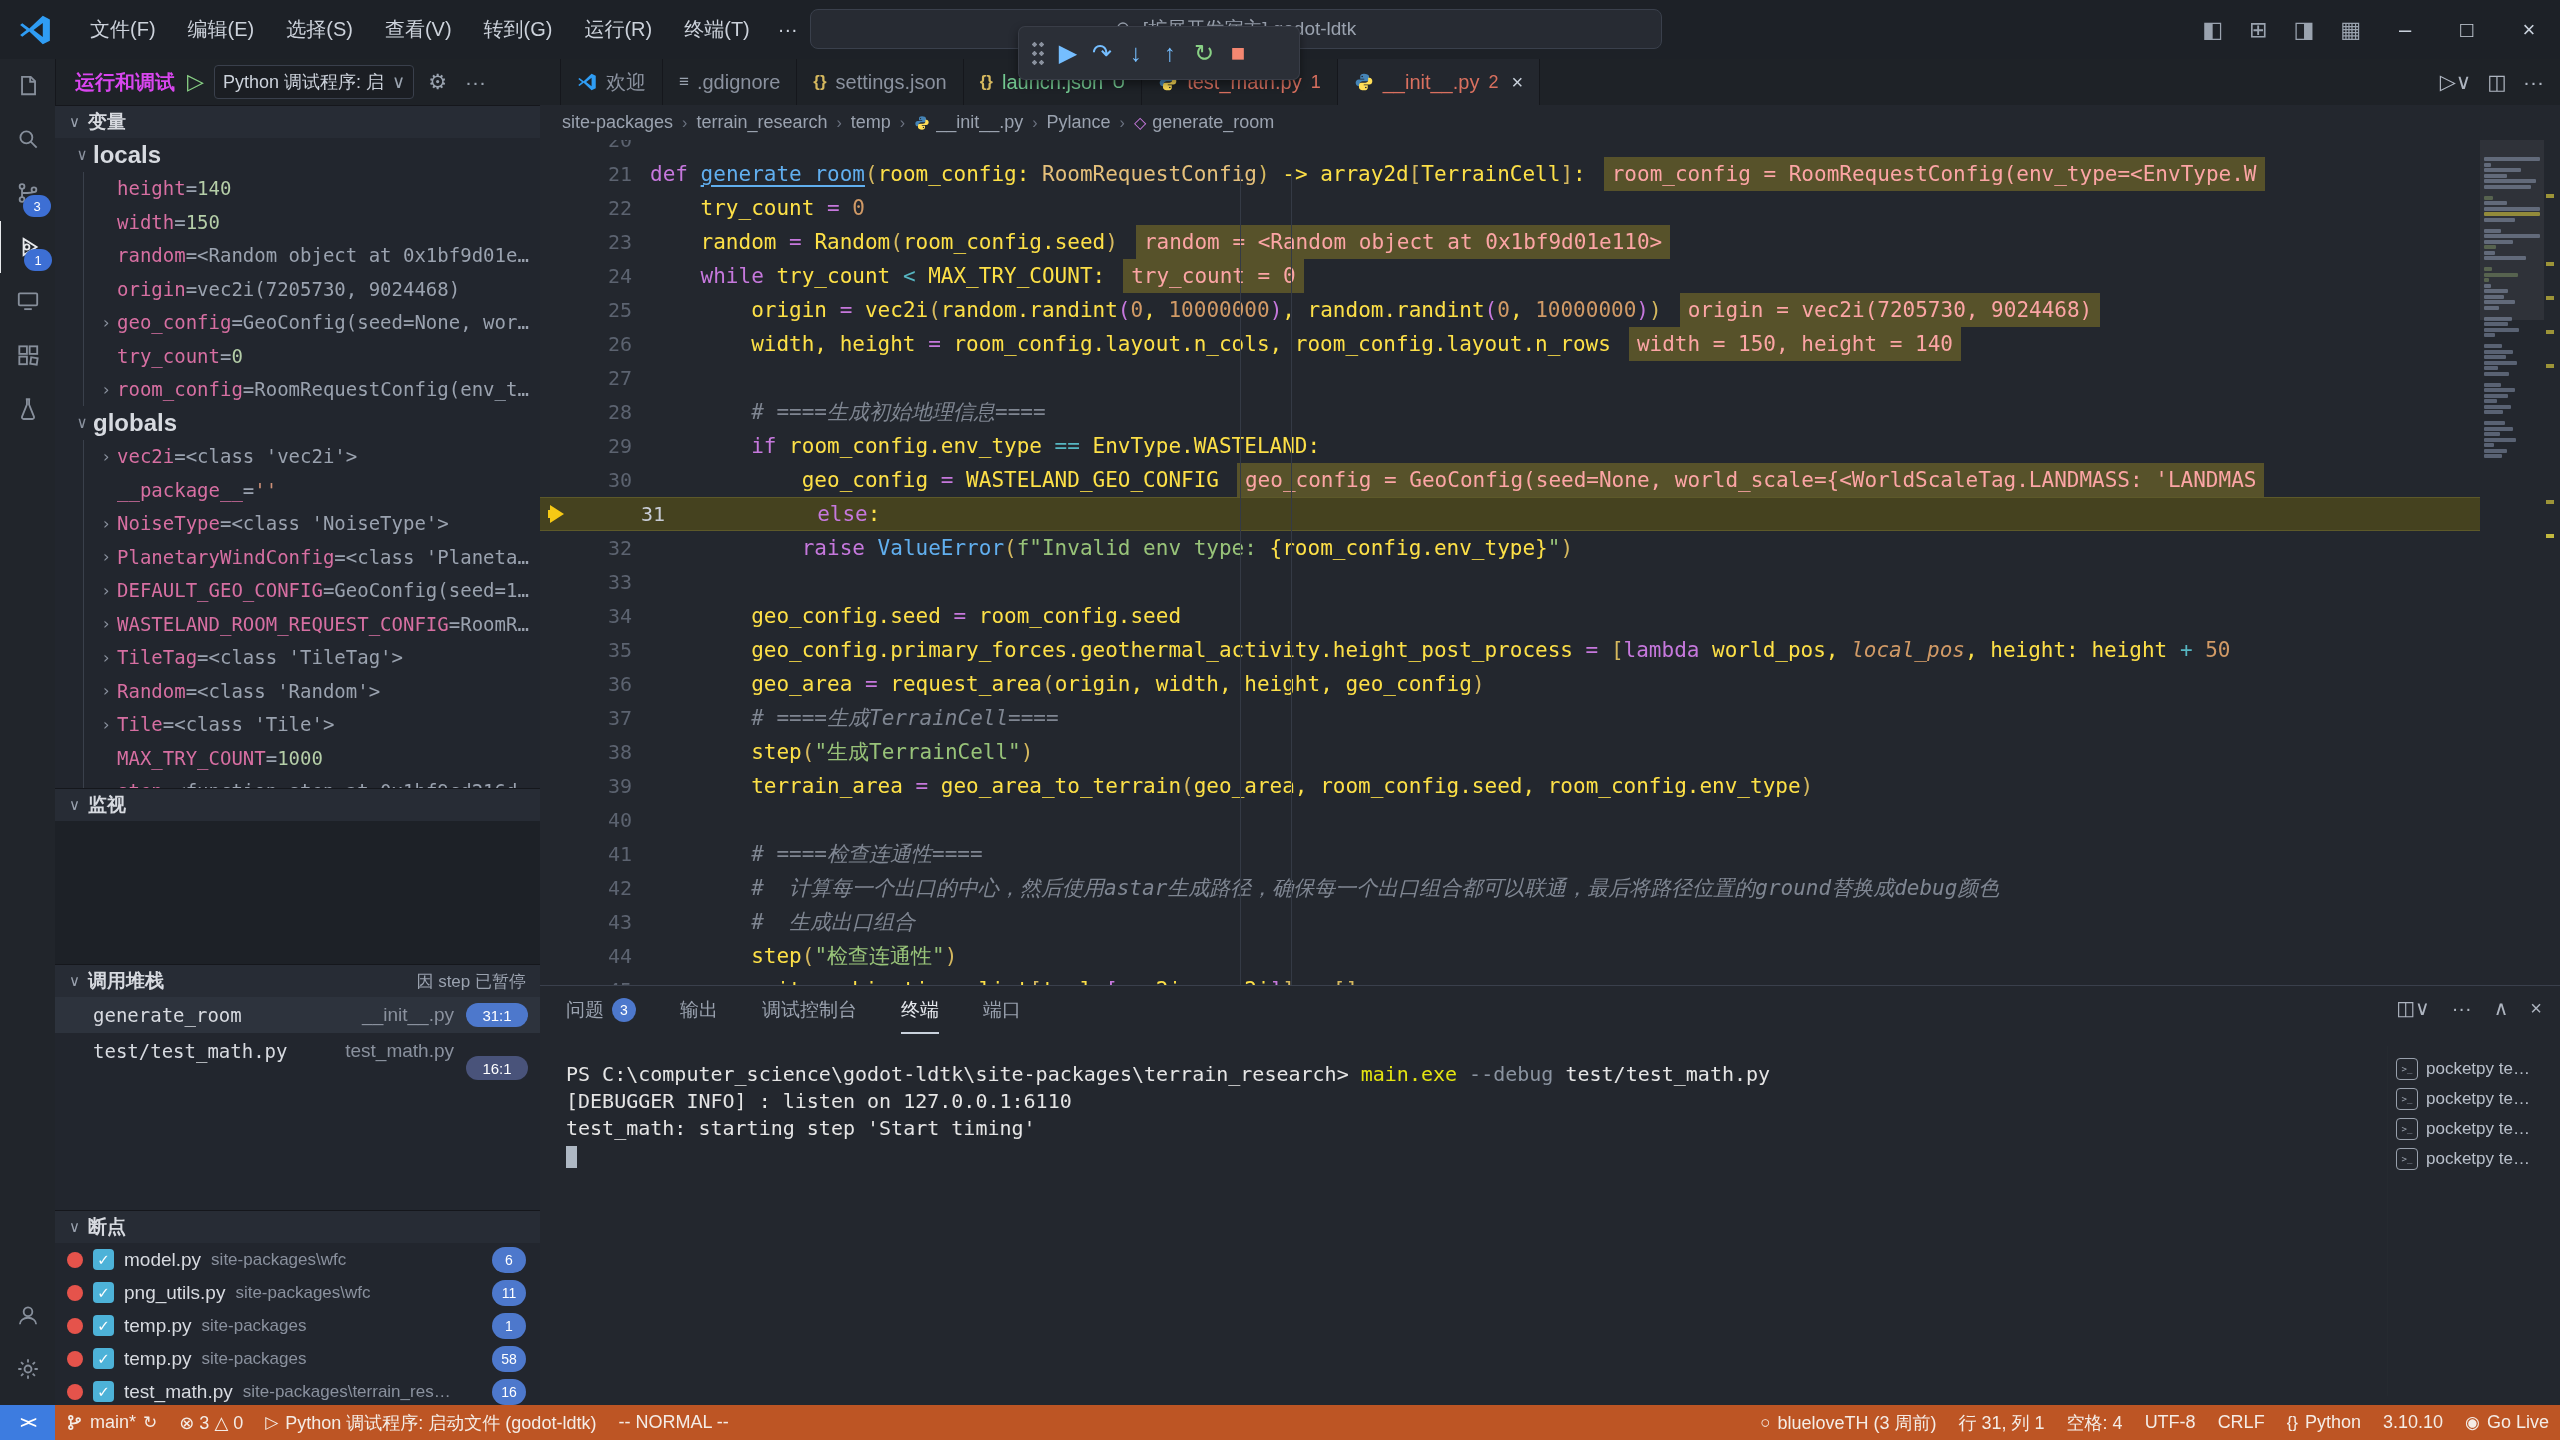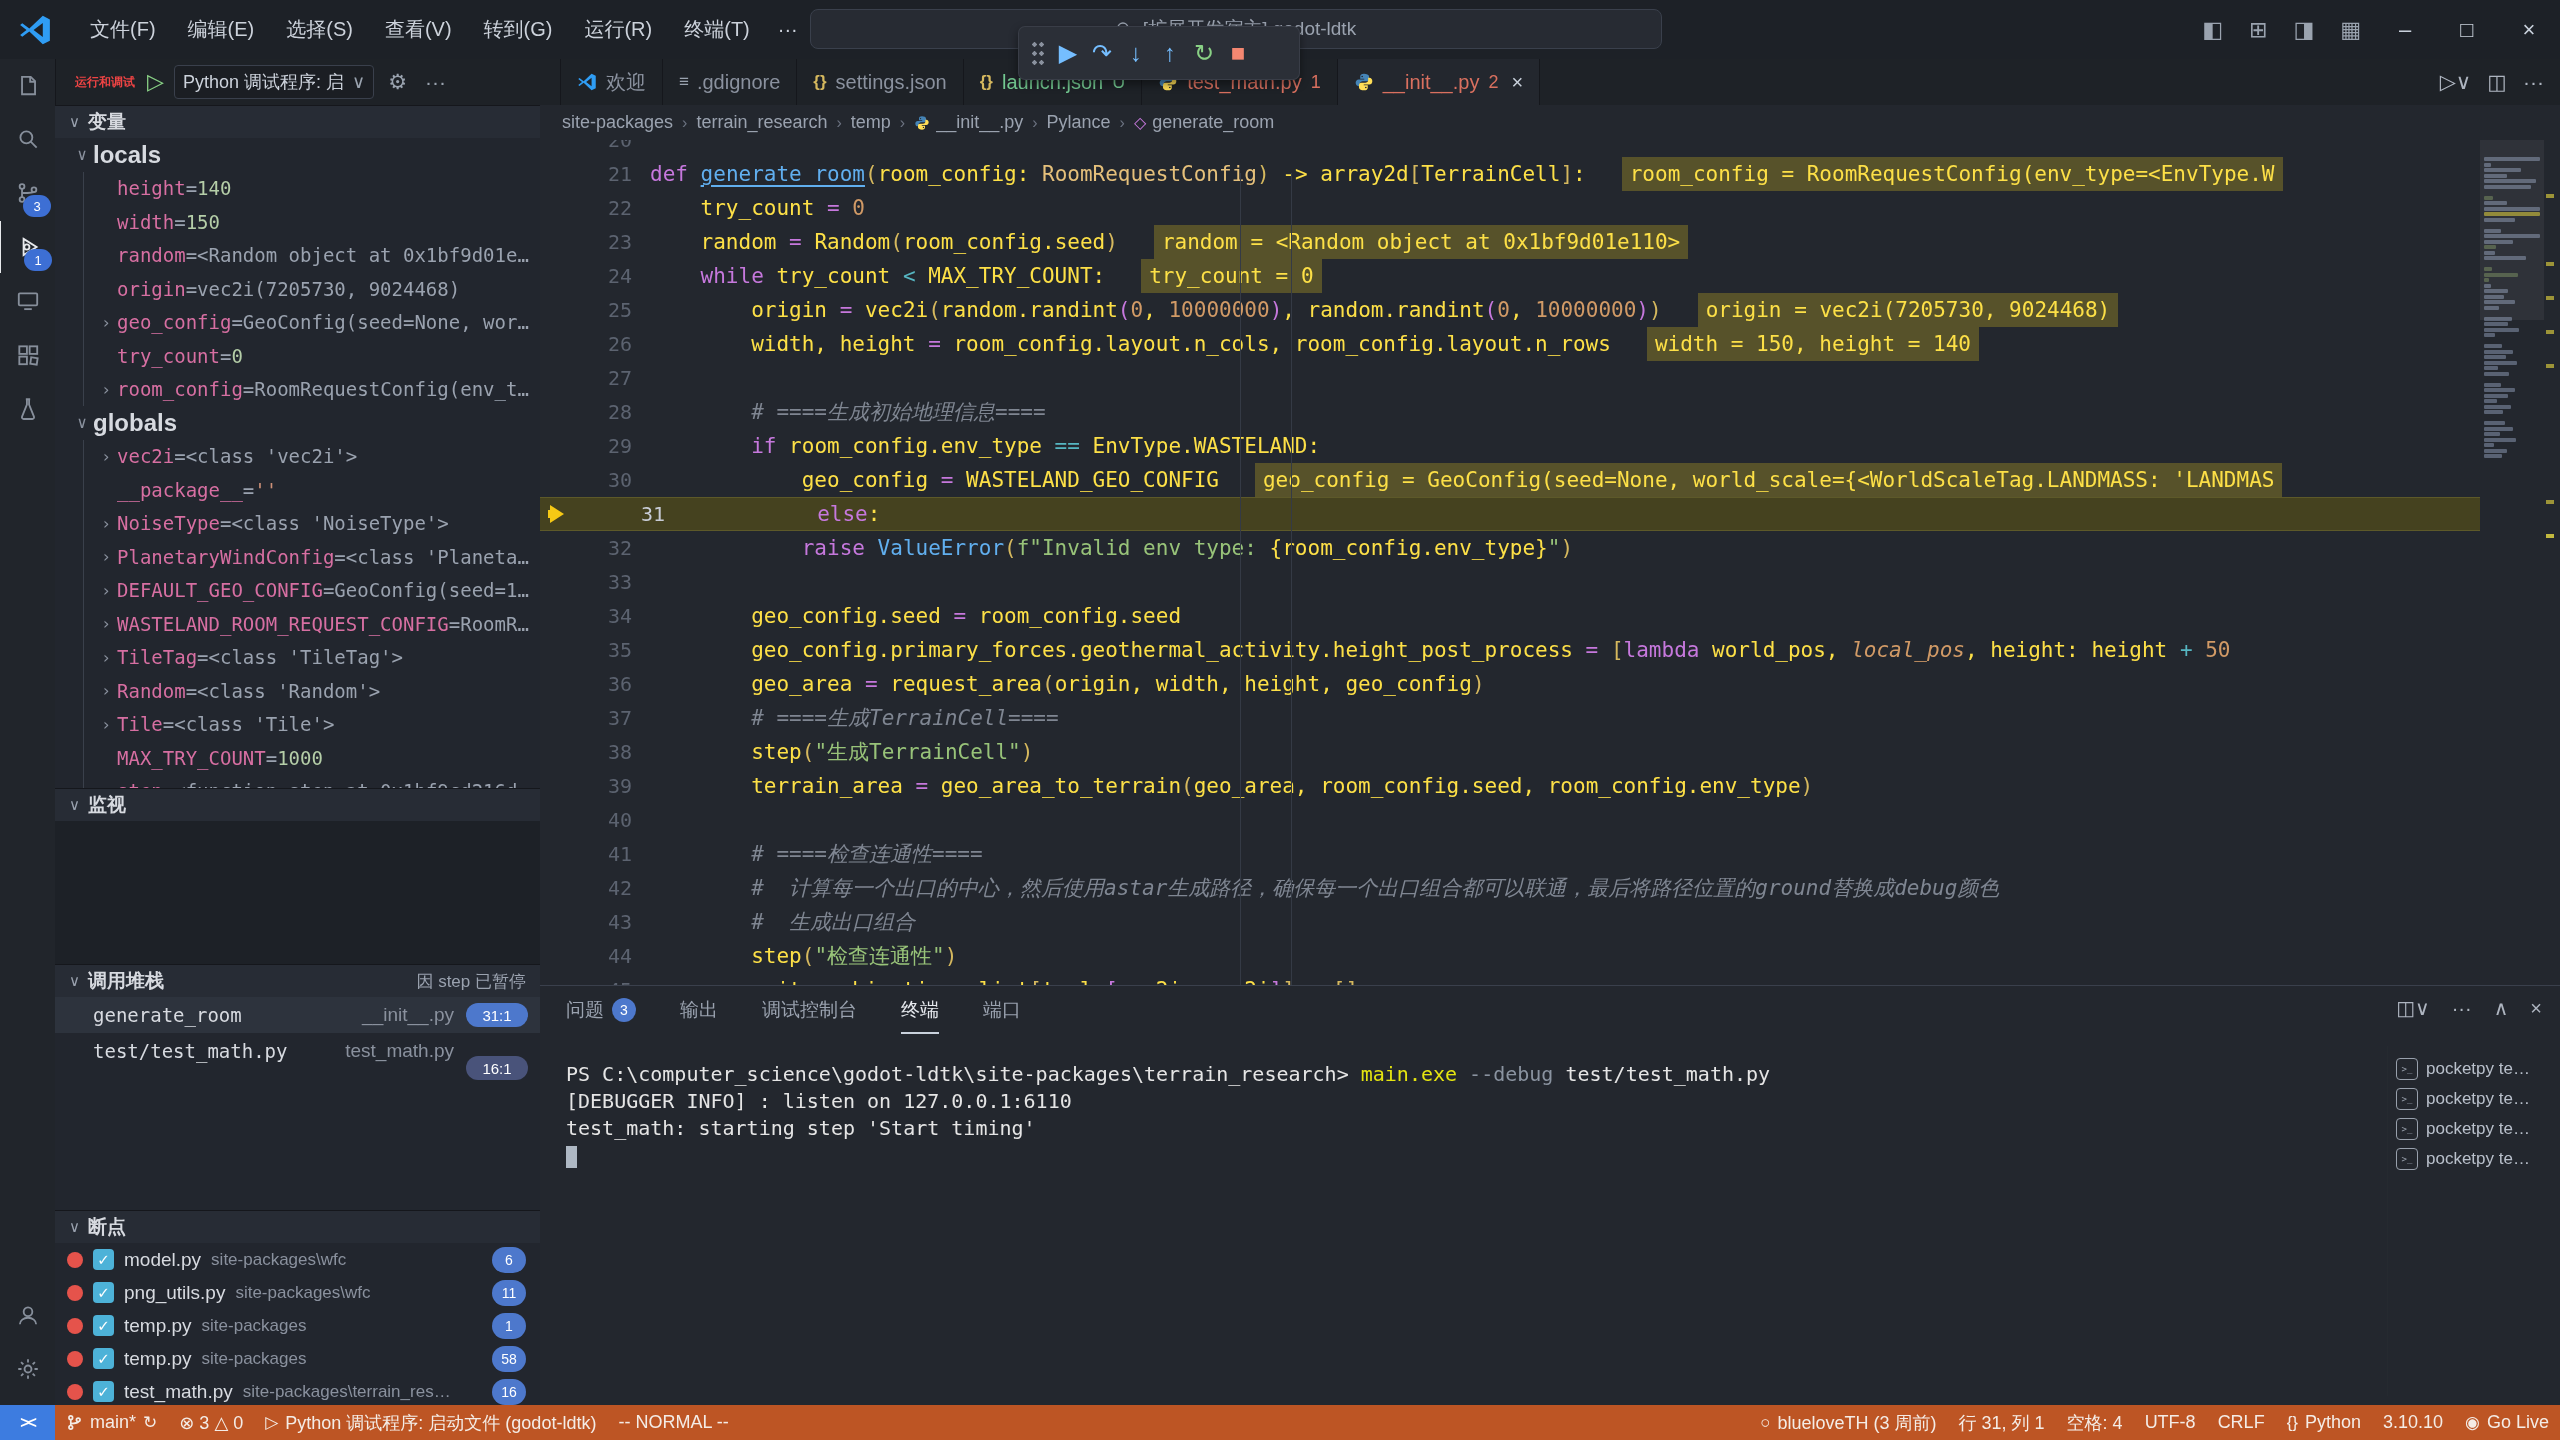--- a/index.html
+++ b/index.html
@@ -17,21 +17,21 @@
   #tb-right{position:absolute;right:0;top:0;height:59px;display:flex;align-items:center;}
   .layout-ico{color:#9aa3af;font-size:22px;padding:0 13px;}
   .winbtn{color:#c9d1dc;font-size:22px;width:62px;height:59px;display:flex;align-items:center;justify-content:center;}
   
   #dbgbar{left:1018px;top:26px;width:268px;height:52px;background:#2b2f37;border:1px solid #42485299;border-radius:7px;box-shadow:0 4px 10px rgba(0,0,0,.45);display:flex;align-items:center;z-index:60;padding:0 6px;}
   #drag-dots{width:14px;height:26px;margin:0 6px;background:radial-gradient(circle 2.2px,#8a919e 2.1px,transparent 2.3px) 0 0/7px 9px;}
   .dbg-btn{font-size:24px;width:34px;height:38px;display:flex;align-items:center;justify-content:center;}
   
   #subbar{left:0;top:59px;width:2560px;height:46px;background:#1e2227;display:flex;border-bottom:1px solid #15171c;}
   #runbar{width:485px;min-width:485px;margin-left:55px;display:flex;align-items:center;padding-left:20px;gap:10px;border-right:1px solid #15171c;}
-  #runbar .title{color:#ef4444;font-size:12px;font-weight:bold;margin-right:2px;}
+  #runbar .title{color:#d946ef;font-size:20px;font-weight:bold;margin-right:2px;}
   #run-play{color:#89d185;font-size:22px;}
   #run-select{background:#1b1e23;border:1px solid #3a404c;border-radius:4px;color:#ccd2db;font-size:18px;height:32px;display:flex;align-items:center;padding:0 8px;gap:8px;max-width:210px;white-space:nowrap;overflow:hidden;}
   #run-gear,#run-more{color:#9aa3af;font-size:21px;padding:0 4px;}
   #tabs{display:flex;height:46px;flex:1;overflow:hidden;}
   .tab{display:flex;align-items:center;gap:9px;padding:0 16px;font-size:20px;color:#8a919e;background:#1e2227;border-right:1px solid #15171c;white-space:nowrap;}
   .tab.active{background:#23272e;color:#d7dae0;}
   .tab .close{font-size:20px;color:#c9d1dc;margin-left:4px;}
   .tab .badge-txt{font-size:18px;}
   .ico-json{color:#d5b85e;font-weight:bold;font-size:17px;}
   .ico-list{color:#9aa3af;font-size:17px;letter-spacing:-1px;}
@@ -82,21 +82,21 @@
   #editor{left:540px;top:140px;width:2020px;height:845px;background:#23272e;overflow:hidden;}
   #code{position:absolute;left:0;top:-17px;width:1940px;font-family:"DejaVu Sans Mono","Liberation Mono",monospace;font-size:21px;}
   .line{height:34px;display:flex;align-items:center;position:relative;overflow:hidden;}
   .line .glyph{width:36px;min-width:36px;height:34px;position:relative;}
   .line .lnum{width:56px;min-width:56px;text-align:right;color:#5c6370;font-size:20px;}
   .line .txt{padding-left:18px;white-space:pre;}
   .line.cur{background:#45421f;box-shadow:inset 0 1px 0 #5d5929, inset 0 -1px 0 #5d5929;gap:33px;}
   .line.cur .lnum{color:#c8ccd6;}
   .cur-arrow{position:absolute;left:10px;top:8px;width:0;height:0;border-left:14px solid #f6c915;border-top:9px solid transparent;border-bottom:9px solid transparent;}
   .cur-arrow::before{content:"";position:absolute;left:-16px;top:-4px;width:7px;height:8px;background:#f6c915;}
-  .hint{background:#57522a;color:#fde047;margin-left:36px;padding:8px 8px;}
+  .hint{background:#57522a;color:#fca5a5;margin-left:18px;padding:8px 8px;}
   .tk-k{color:#c678dd;} .tk-f{color:#61afef;text-decoration:underline;text-underline-offset:4px;}
   .tk-t{color:#e5c07b;} .tk-s{color:#98c379;} .tk-n{color:#d19a66;}
   .tk-c{color:#7f8692;font-style:italic;} .tk-v{color:#fde047;} .tk-e{color:#61afef;}
   .tk-q{color:#c678dd;} .tk-o{color:#56b6c2;} .tk-a{color:#d5b85e;} .tk-b{color:#c678dd;}
   .tk-p{color:#d19a66;font-style:italic;}
   .iguide{position:absolute;width:1px;background:#343a45;top:33px;bottom:0;}
   #minimap{position:absolute;left:1940px;top:0;width:64px;height:845px;background:#23272e;z-index:5;padding-top:10px;}
   .mm-bar{height:4px;margin:1.5px 0 1.5px 4px;border-radius:1px;}
   #mm-view{position:absolute;left:0;top:0;width:64px;height:180px;background:rgba(255,255,255,.055);}
   #ruler{position:absolute;left:2004px;top:0;width:16px;height:845px;background:#23272e;z-index:6;}

